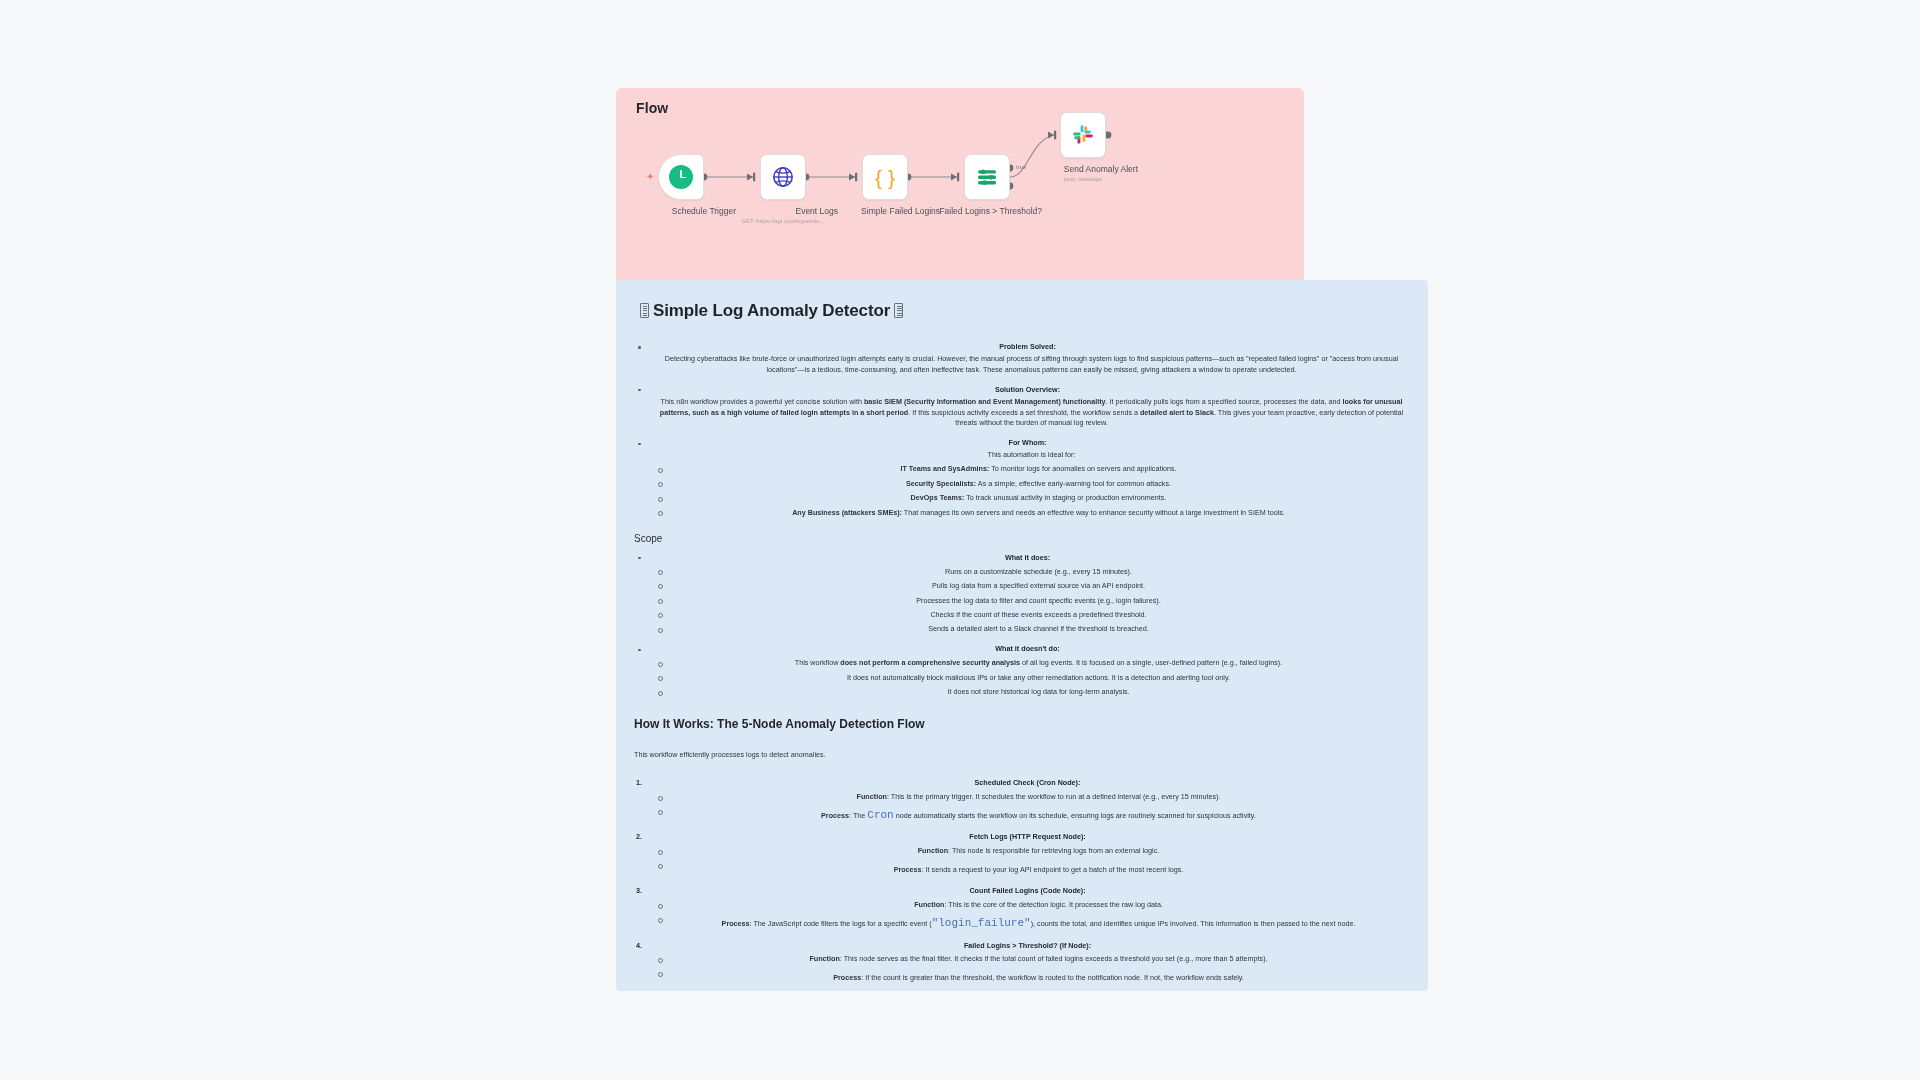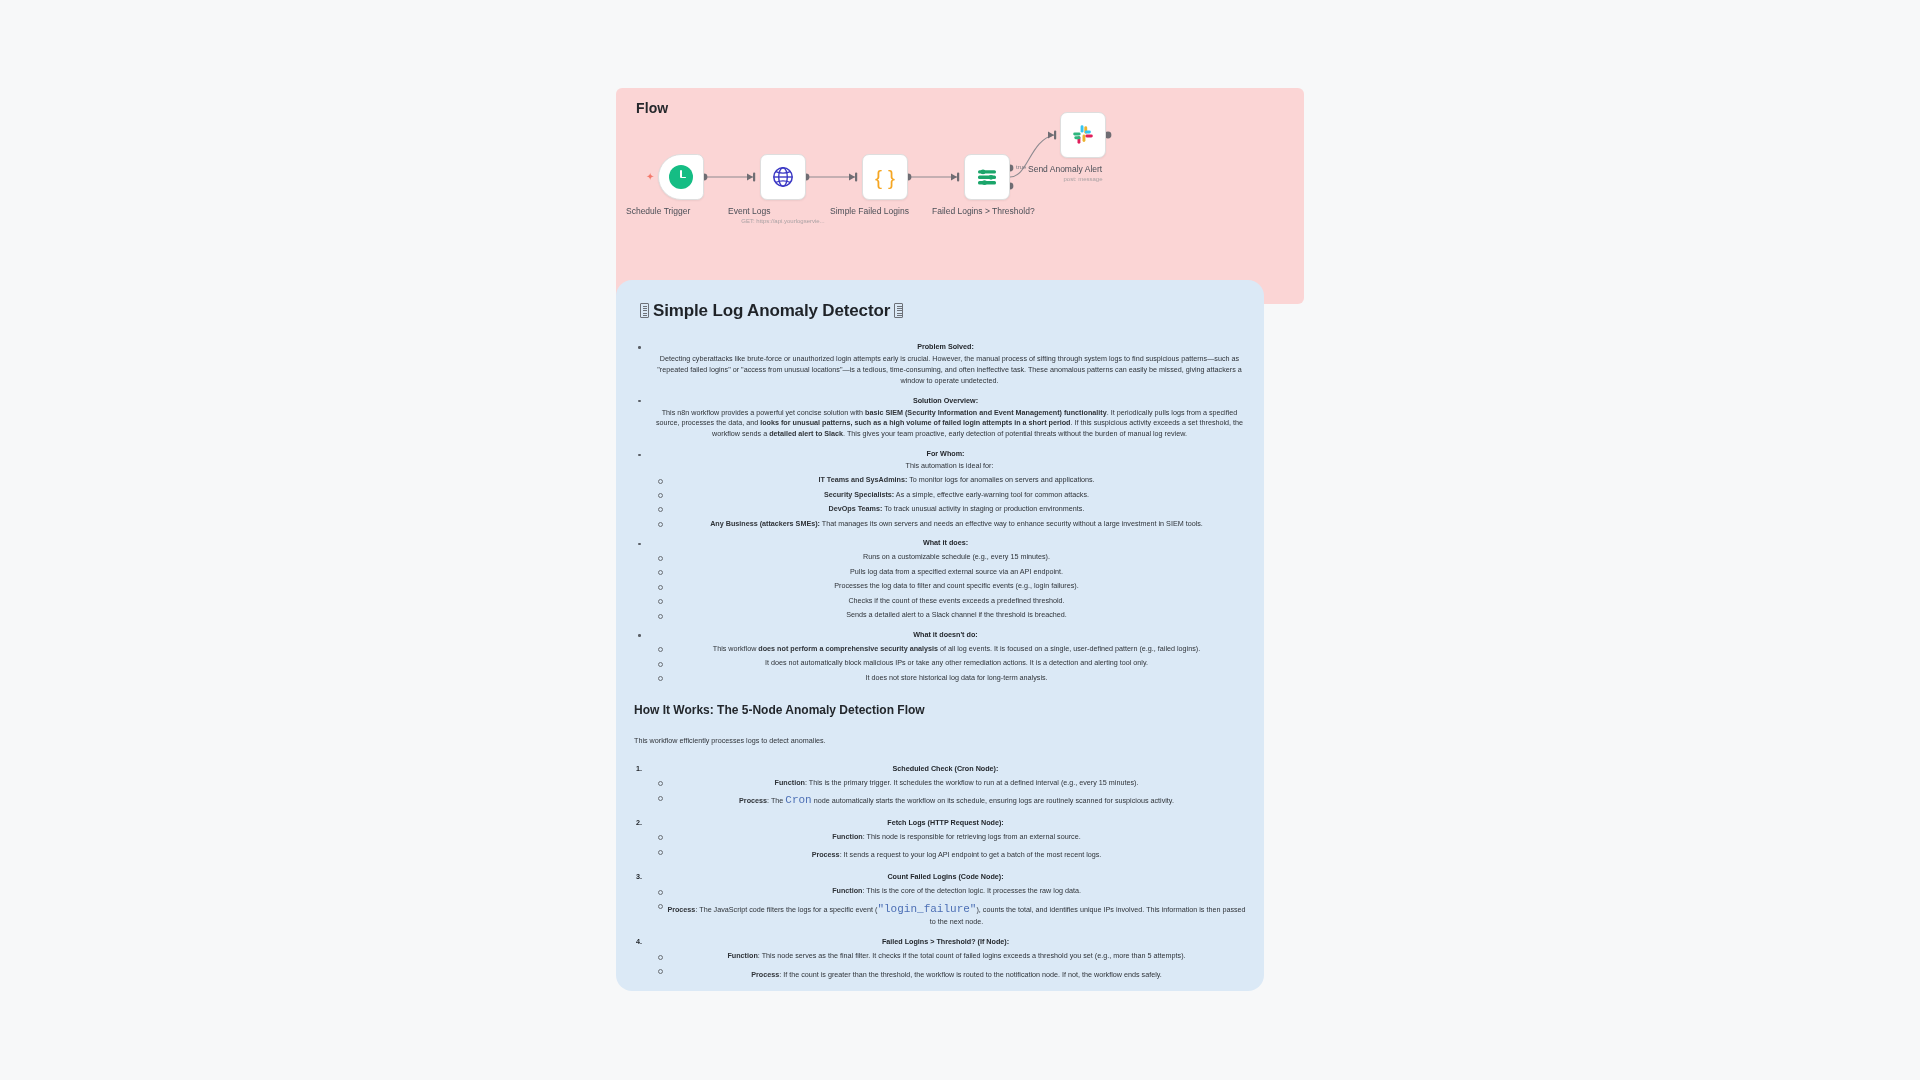--- a/index.html
+++ b/index.html
@@ -47,21 +47,21 @@
     border-radius: 7px;
     display: flex; align-items: center; justify-content: center;
     box-shadow: 0 1px 2px rgba(0,0,0,.06);
   }
   .node.trigger {
     border-top-left-radius: 24px;
     border-bottom-left-radius: 24px;
   }
   .node-label {
     position: absolute;
-    text-align: left;
+    text-align: right;
     font-size: 8.5px;
     color: #4b4f57;
     line-height: 1.32;
     width: 110px;
     font-weight: 400;
   }
   .node-sub {
     position: absolute;
     text-align: center;
     font-size: 6px;
@@ -100,23 +100,23 @@
   .ic-filter { width: 24px; height: 22px; }
   .ic-slack { width: 24px; height: 24px; }
 
   
   .sparkle { position: absolute; color: #f4796b; font-size: 10px; line-height: 1; }
 
   
   .doc-panel {
     position: absolute;
     left: 616px; top: 280px;
-    width: 648px; height: 711px;
+    width: 812px; height: 711px;
     background: #dbe9f6;
-    border-radius: 16px;
+    border-radius: 4px;
     padding: 16px 18px 14px 18px;
     color: #2f3338;
     font-size: 7.2px;
     line-height: 1.52;
     overflow: hidden;
   }
   .doc-title {
     font-size: 17px;
     font-weight: bold;
     color: #1f2328;
@@ -311,20 +311,21 @@
         <div class="body-p">This automation is ideal for:</div>
         <ul class="lvl2">
           <li><b>IT Teams and SysAdmins:</b><span> To monitor logs for anomalies on servers and applications.</span></li>
           <li><b>Security Specialists:</b><span> As a simple, effective early-warning tool for common attacks.</span></li>
           <li><b>DevOps Teams:</b><span> To track unusual activity in staging or production environments.</span></li>
           <li><b>Any Business (attackers SMEs):</b><span> That manages its own servers and needs an effective way to enhance security without a large investment in SIEM tools.</span></li>
         </ul>
       </li>
     </ul>
 
+    <div class="section-h2">Scope</div>
 
     <ul class="lvl1">
       <li>
         <span class="hdr">What it does:</span>
         <ul class="lvl2">
           <li>Runs on a customizable schedule (e.g., every 15 minutes).</li>
           <li>Pulls log data from a specified external source via an API endpoint.</li>
           <li>Processes the log data to filter and count specific events (e.g., login failures).</li>
           <li>Checks if the count of these events exceeds a predefined threshold.</li>
           <li>Sends a detailed alert to a Slack channel if the threshold is breached.</li>
@@ -350,21 +351,21 @@
       <li>
         <span class="olist-title">Scheduled Check (Cron Node):</span>
         <ul class="lvl2">
           <li><b>Function</b><span>: This is the primary trigger. It schedules the workflow to run at a defined interval (e.g., every 15 minutes).</span></li>
           <li><b>Process</b><span>: The </span><code>Cron</code><span> node automatically starts the workflow on its schedule, ensuring logs are routinely scanned for suspicious activity.</span></li>
         </ul>
       </li>
       <li>
         <span class="olist-title">Fetch Logs (HTTP Request Node):</span>
         <ul class="lvl2">
-          <li><b>Function</b><span>: This node is responsible for retrieving logs from an external source.</span></li>
+          <li><b>Function</b><span>: This node is responsible for retrieving logs from an external logic.</span></li>
           <li><b>Process</b><span>: It sends a request to your log API endpoint to get a batch of the most recent logs.</span><code></code><span></span></li>
         </ul>
       </li>
       <li>
         <span class="olist-title">Count Failed Logins (Code Node):</span>
         <ul class="lvl2">
           <li><b>Function</b><span>: This is the core of the detection logic. It processes the raw log data.</span></li>
           <li><b>Process</b><span>: The JavaScript code filters the logs for a specific event (</span><code>"login_failure"</code><span>), counts the total, and identifies unique IPs involved. This information is then passed to the next node.</span></li>
         </ul>
       </li>

